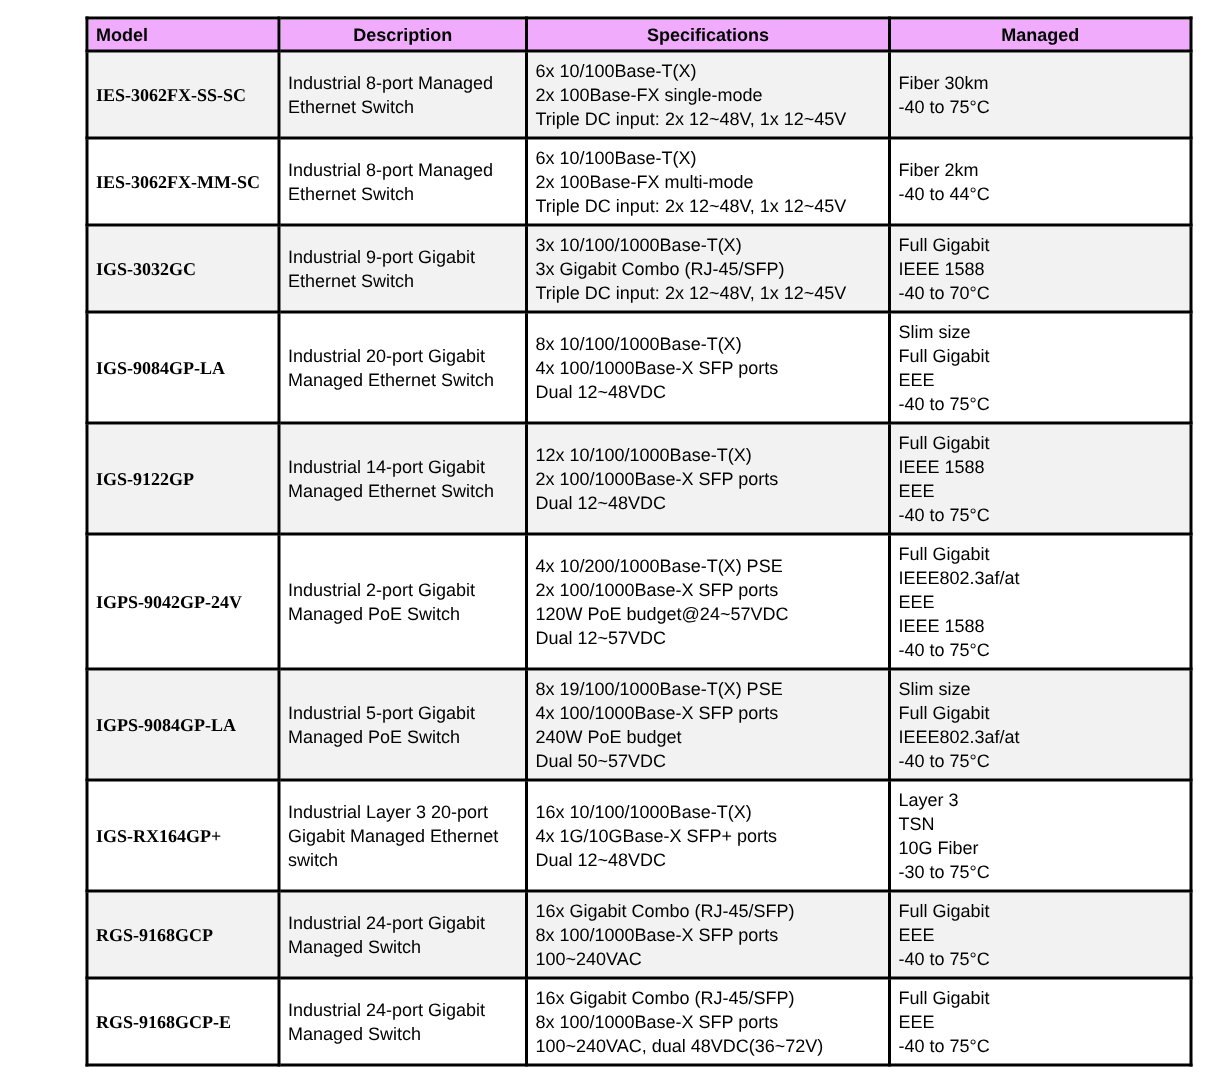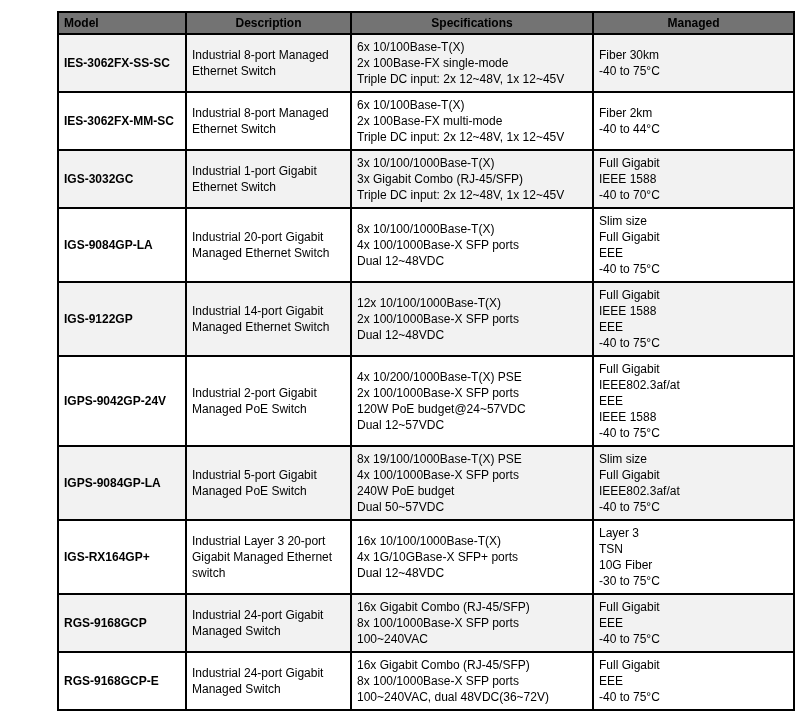--- a/index.html
+++ b/index.html
@@ -24,28 +24,28 @@
   col.c-feat  { width: 201px; }
   th, td {
     border: 2px solid #000000;
     font-size: 12px;
     line-height: 16px;
     vertical-align: middle;
     padding: 4px 5px;
     overflow: hidden;
   }
   th {
-    background: #737373;
+    background: #f0abfc;
     font-weight: bold;
     text-align: center;
     height: 22px;
     padding: 0 5px;
   }
   th.model-h { text-align: left; }
-  td.model { font-weight: bold; }
+  td.model { font-weight: bold; font-family: Liberation Serif, serif; }
   td.spec, td.feat { white-space: pre-line; }
   tr.odd td  { background: #f2f2f2; }
   tr.even td { background: #ffffff; }
 </style>
 </head>
 <body>
 
 <div class="page">
   <table class="spec-table">
     <colgroup>
@@ -76,21 +76,21 @@
         <td class="model">IES-3062FX-MM-SC</td>
         <td class="desc">Industrial 8-port Managed Ethernet Switch</td>
         <td class="spec">6x 10/100Base-T(X)
 2x 100Base-FX multi-mode
 Triple DC input: 2x 12~48V, 1x 12~45V</td>
         <td class="feat">Fiber 2km
 -40 to 44°C</td>
       </tr>
       <tr class="odd">
         <td class="model">IGS-3032GC</td>
-        <td class="desc">Industrial 1-port Gigabit Ethernet Switch</td>
+        <td class="desc">Industrial 9-port Gigabit Ethernet Switch</td>
         <td class="spec">3x 10/100/1000Base-T(X)
 3x Gigabit Combo (RJ-45/SFP)
 Triple DC input: 2x 12~48V, 1x 12~45V</td>
         <td class="feat">Full Gigabit
 IEEE 1588
 -40 to 70°C</td>
       </tr>
       <tr class="even">
         <td class="model">IGS-9084GP-LA</td>
         <td class="desc">Industrial 20-port Gigabit Managed Ethernet Switch</td>

